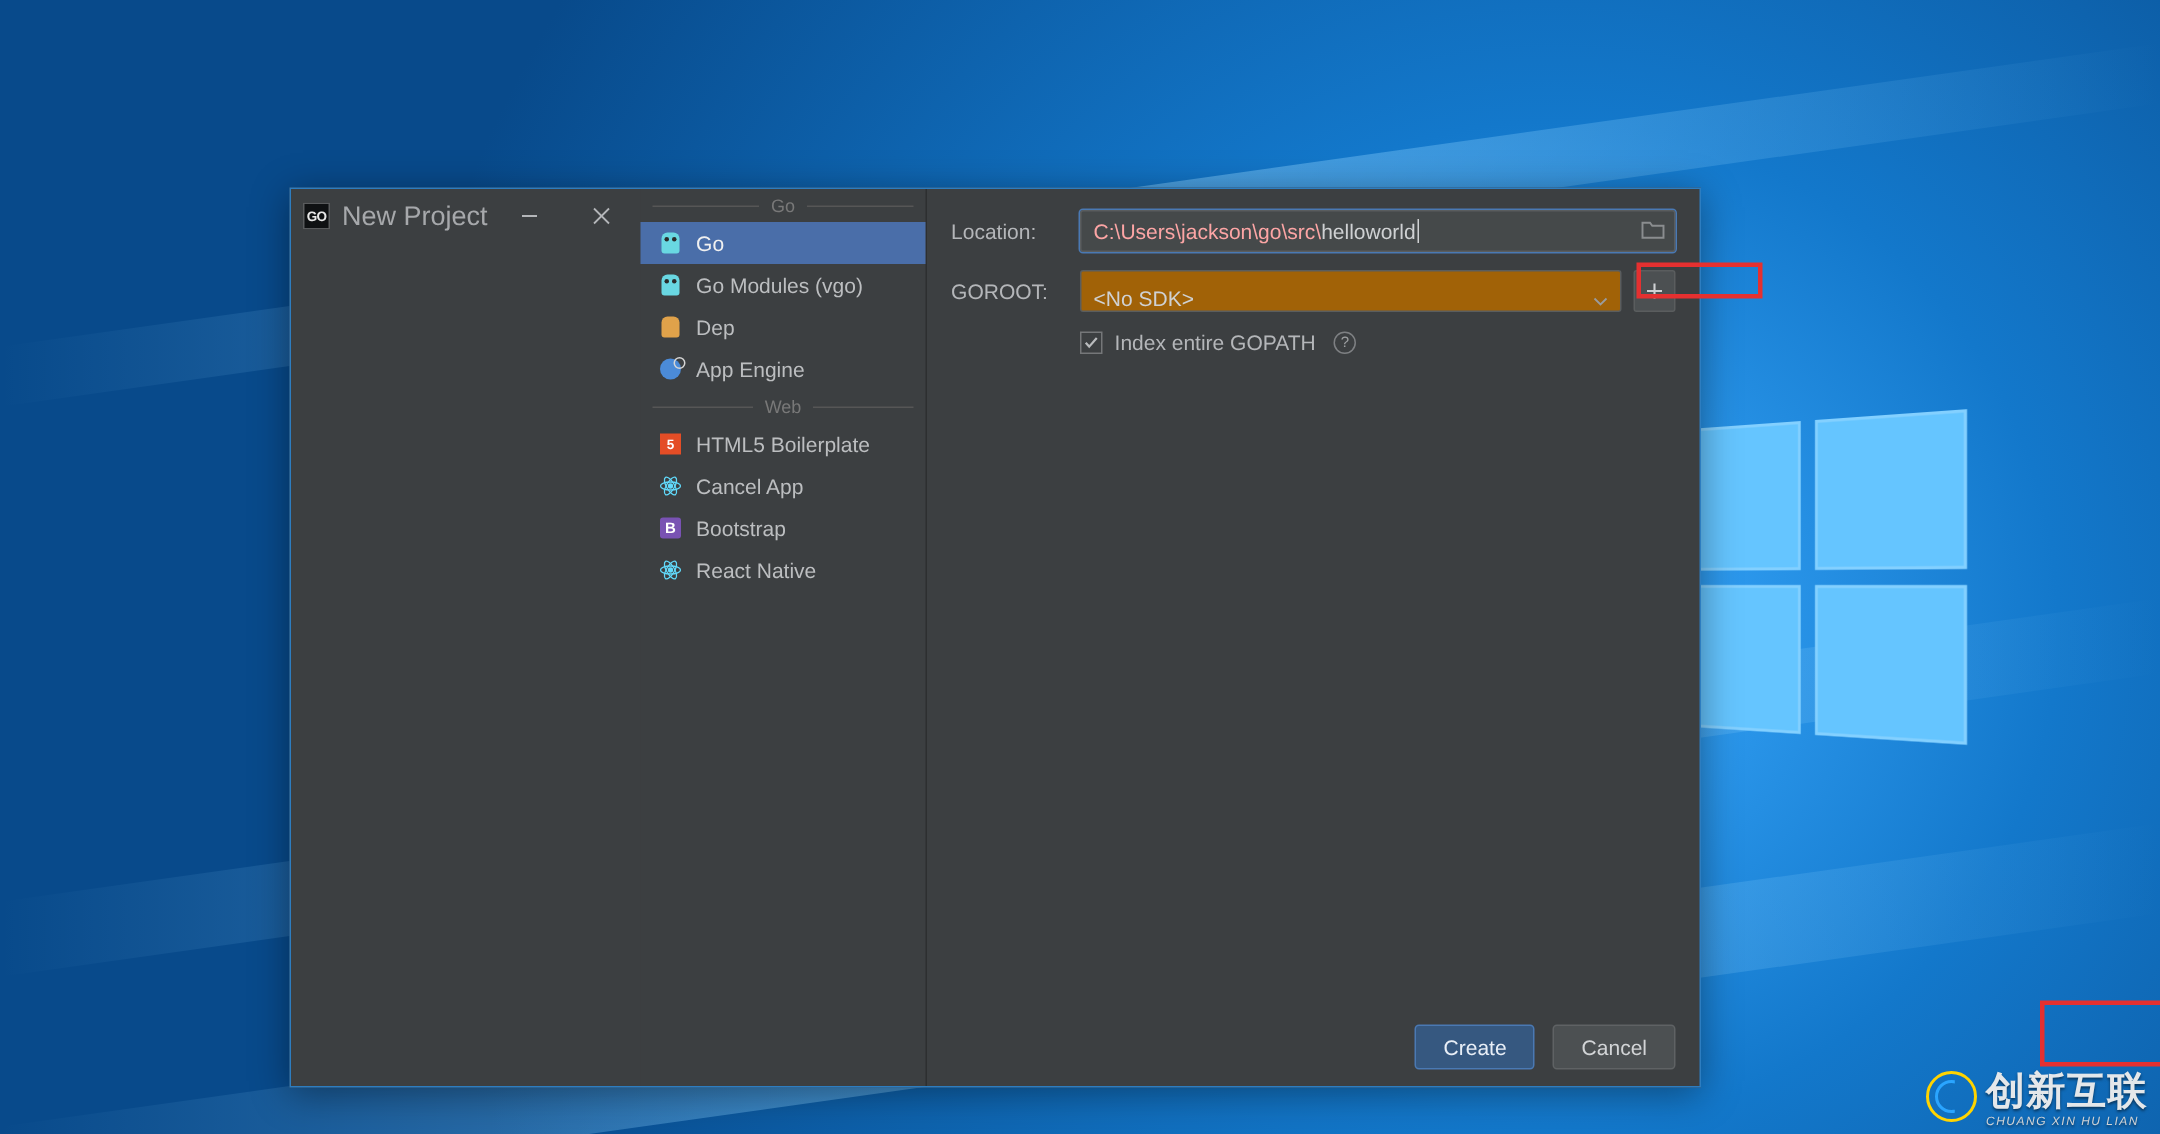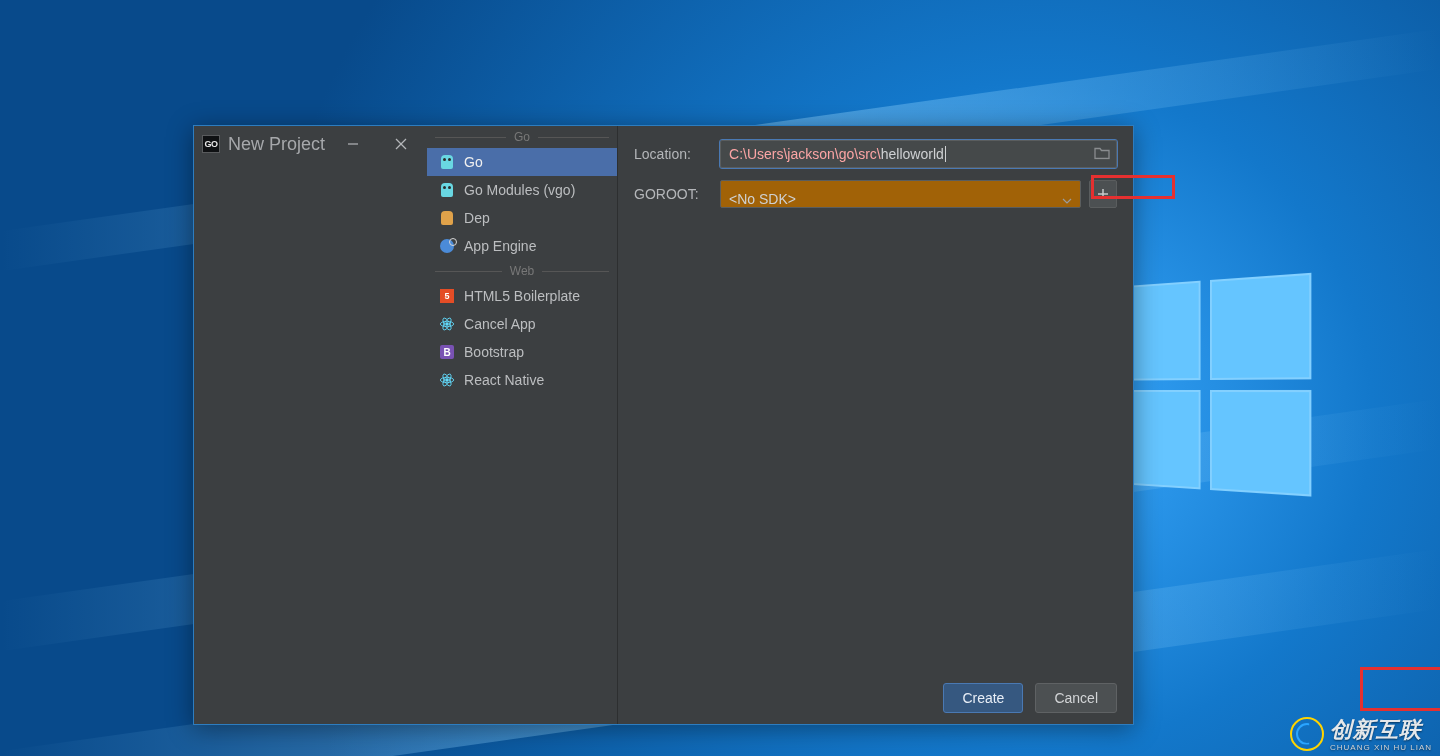--- a/index.html
+++ b/index.html
@@ -122,22 +122,22 @@
 
 .watermark {
   position:absolute; right:8px; bottom:4px; display:flex; align-items:center; gap:6px;
   color:#e4e7ea; text-shadow: 0 1px 2px rgba(0,0,0,0.5);
 }
 .watermark .logo {
   width:34px; height:34px; border:2px solid #ffd400; border-radius:50%;
   display:flex; align-items:center; justify-content:center; color:#2aa5ff; position:relative;
 }
 .watermark .logo::before { content:""; position:absolute; inset:4px; border:2px solid #2aa5ff; border-radius:50%; clip-path: polygon(0 0,60% 0,60% 100%,0 100%); }
-.watermark .zh { font-size:22px; font-weight:600; letter-spacing:1px;font-style:italic; }
-.watermark .py { font-size:8px; letter-spacing:1px; color:#d0d3d6; display:block; margin-top:-2px; }
+.watermark .zh { font-size:26px; font-weight:600; letter-spacing:1px; }
+.watermark .py { font-size:8px; letter-spacing:1px; color:#d0d3d6; display:block; margin-top:-2px;font-style:italic; }
 .caret-bar { display:inline-block; width:1px; height:16px; background:#cfd1d3; vertical-align:middle; margin-left:1px; }
 </style>
 </head>
 <body>
 
 <div class="desktop-bg">
   <div class="streak s1"></div>
   <div class="streak s2"></div>
   <div class="streak s3"></div>
   <div class="win-logo">
@@ -262,20 +262,29 @@
           </span>
         </div>
         <div class="add-btn">
           <svg width="12" height="12" viewBox="0 0 12 12">
               <line x1="6" y1="1" x2="6" y2="11" stroke="currentColor" stroke-width="1.4"></line>
               <line x1="1" y1="6" x2="11" y2="6" stroke="currentColor" stroke-width="1.4"></line>
             </svg>
         </div>
       </div>
 
+      <div class="chk-row">
+        <span class="chk">
+          <svg viewBox="0 0 12 12">
+              <path d="M2 6l2.5 2.8L10 2.5" fill="none" stroke="currentColor" stroke-width="1.6"></path>
+            </svg>
+        </span>
+        <span>Index entire GOPATH</span>
+        <span class="help">?</span>
+      </div>
 
       <div class="red-box rb-text"></div>
       <div class="red-box rb-create"></div>
 
       <div class="footer" style="position:absolute; left:0; right:0; bottom:0;">
         <div class="btn primary">
           <span>Create</span>
         </div>
         <div class="btn">
           <span>Cancel</span>

